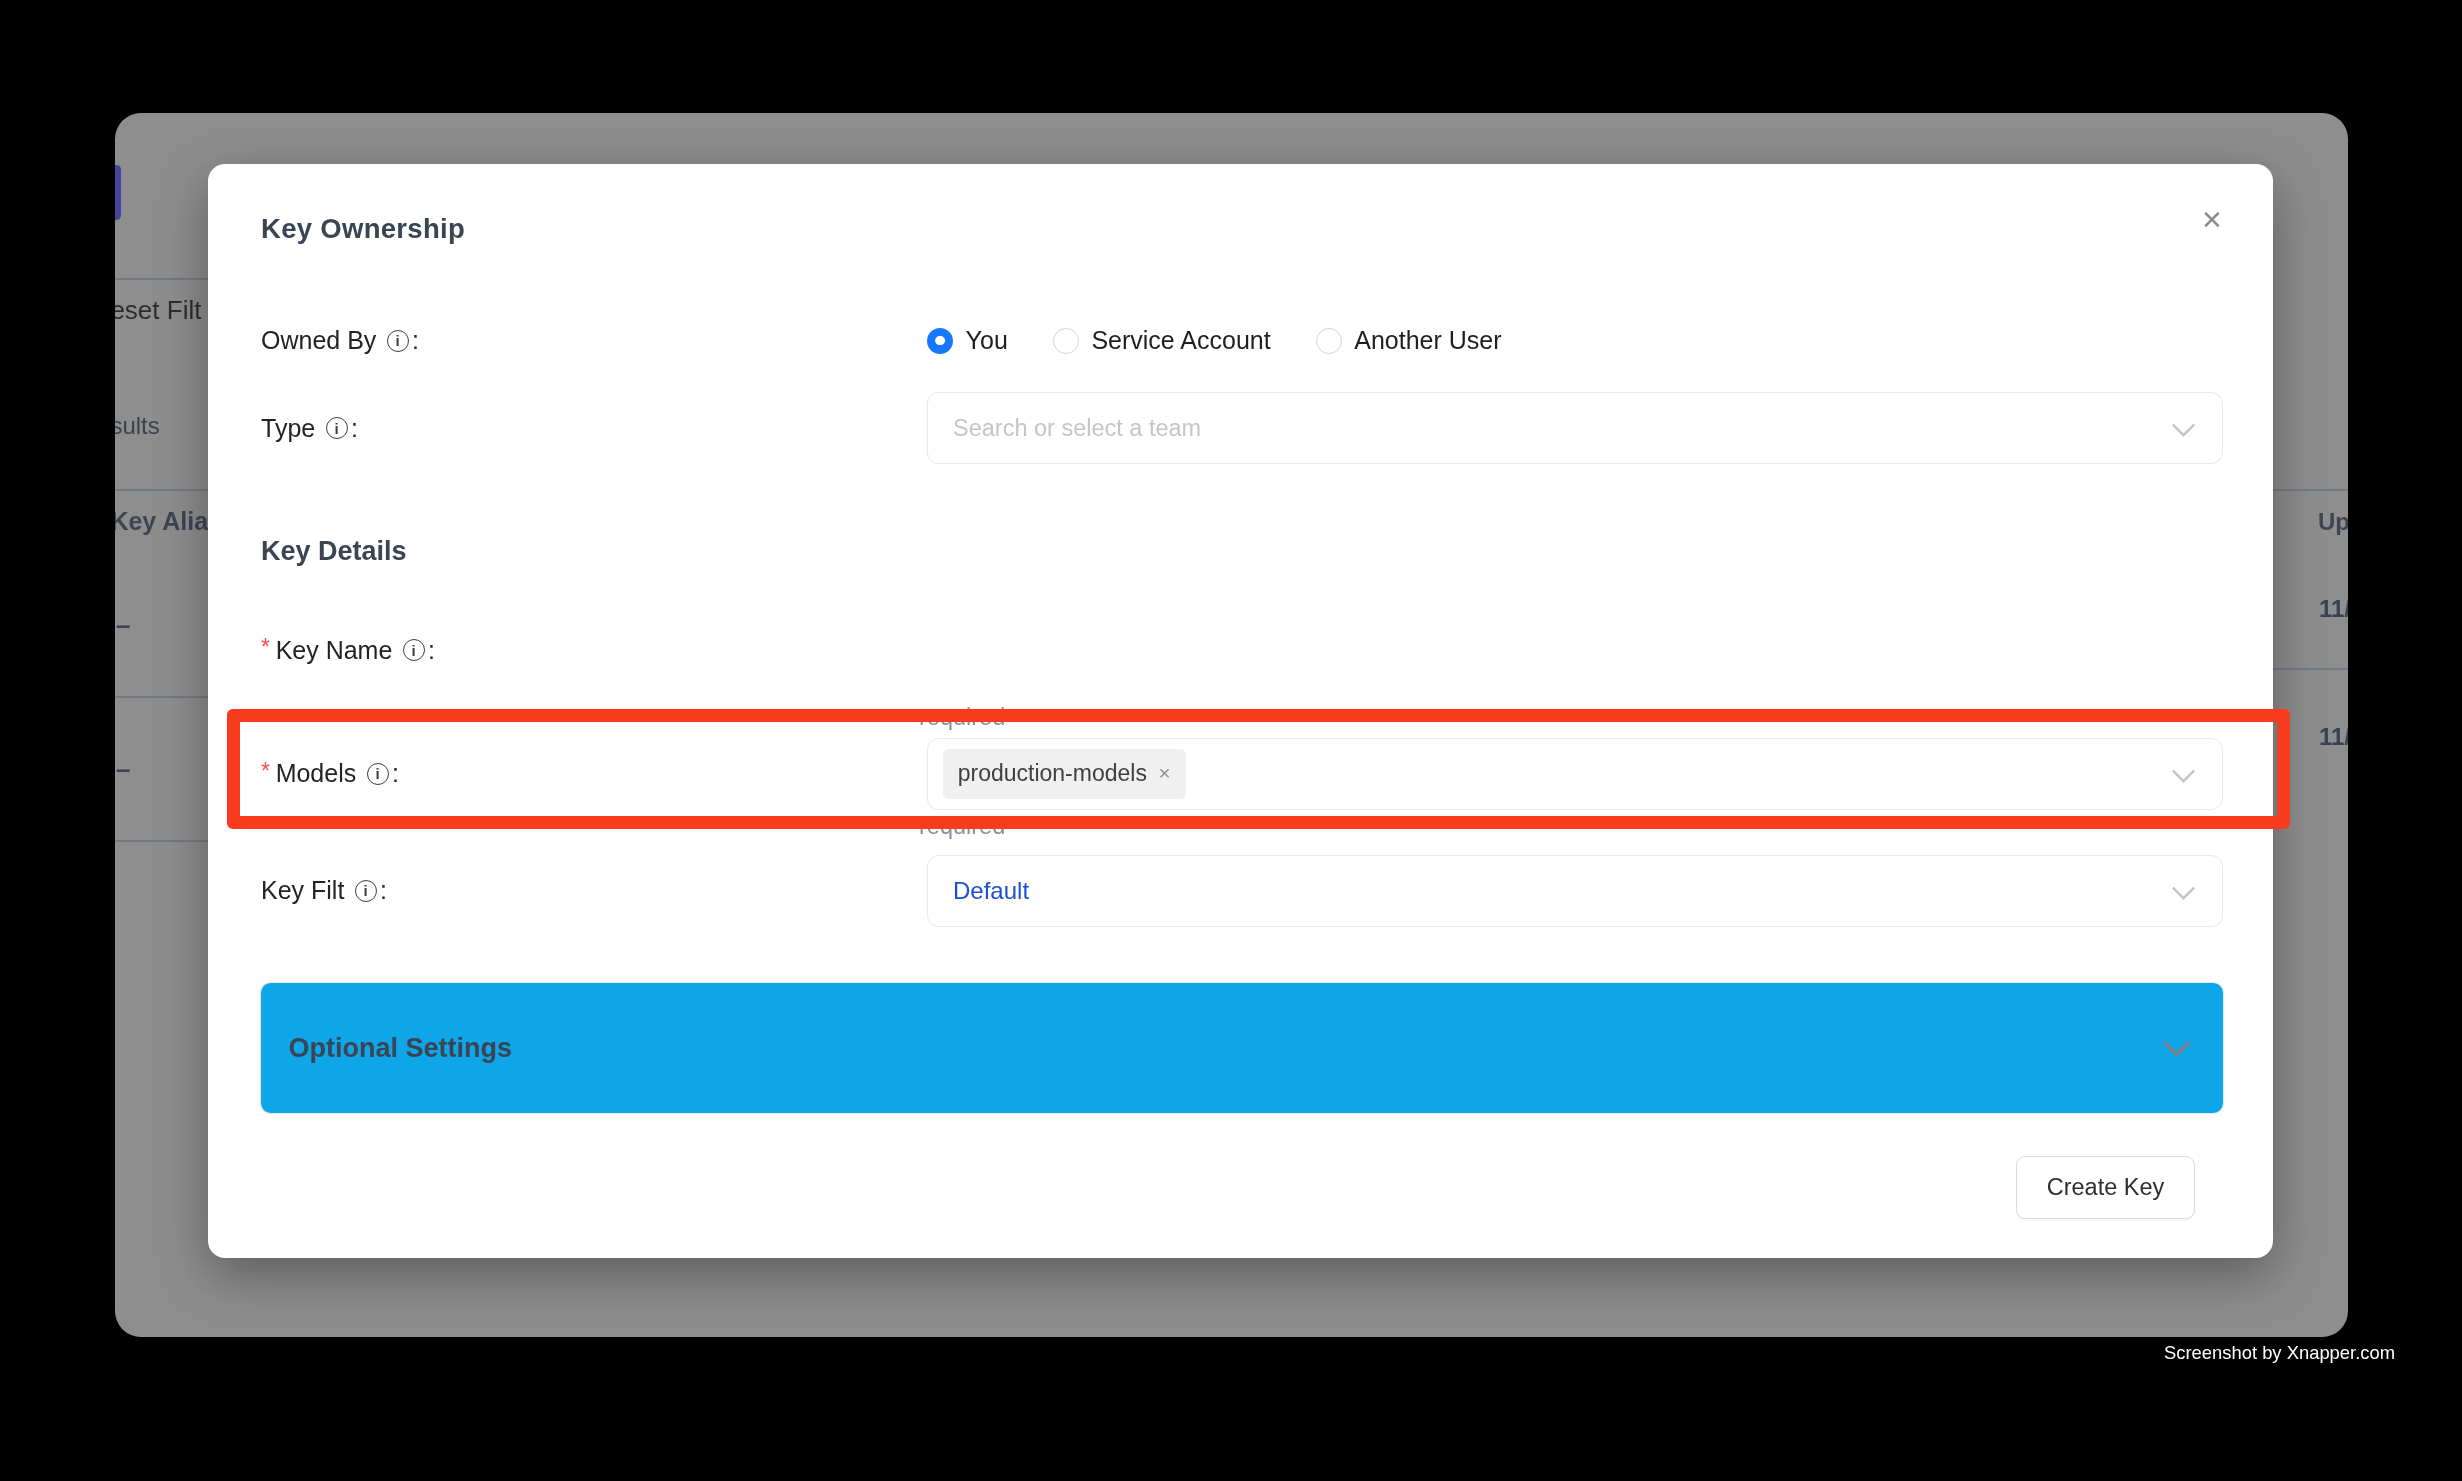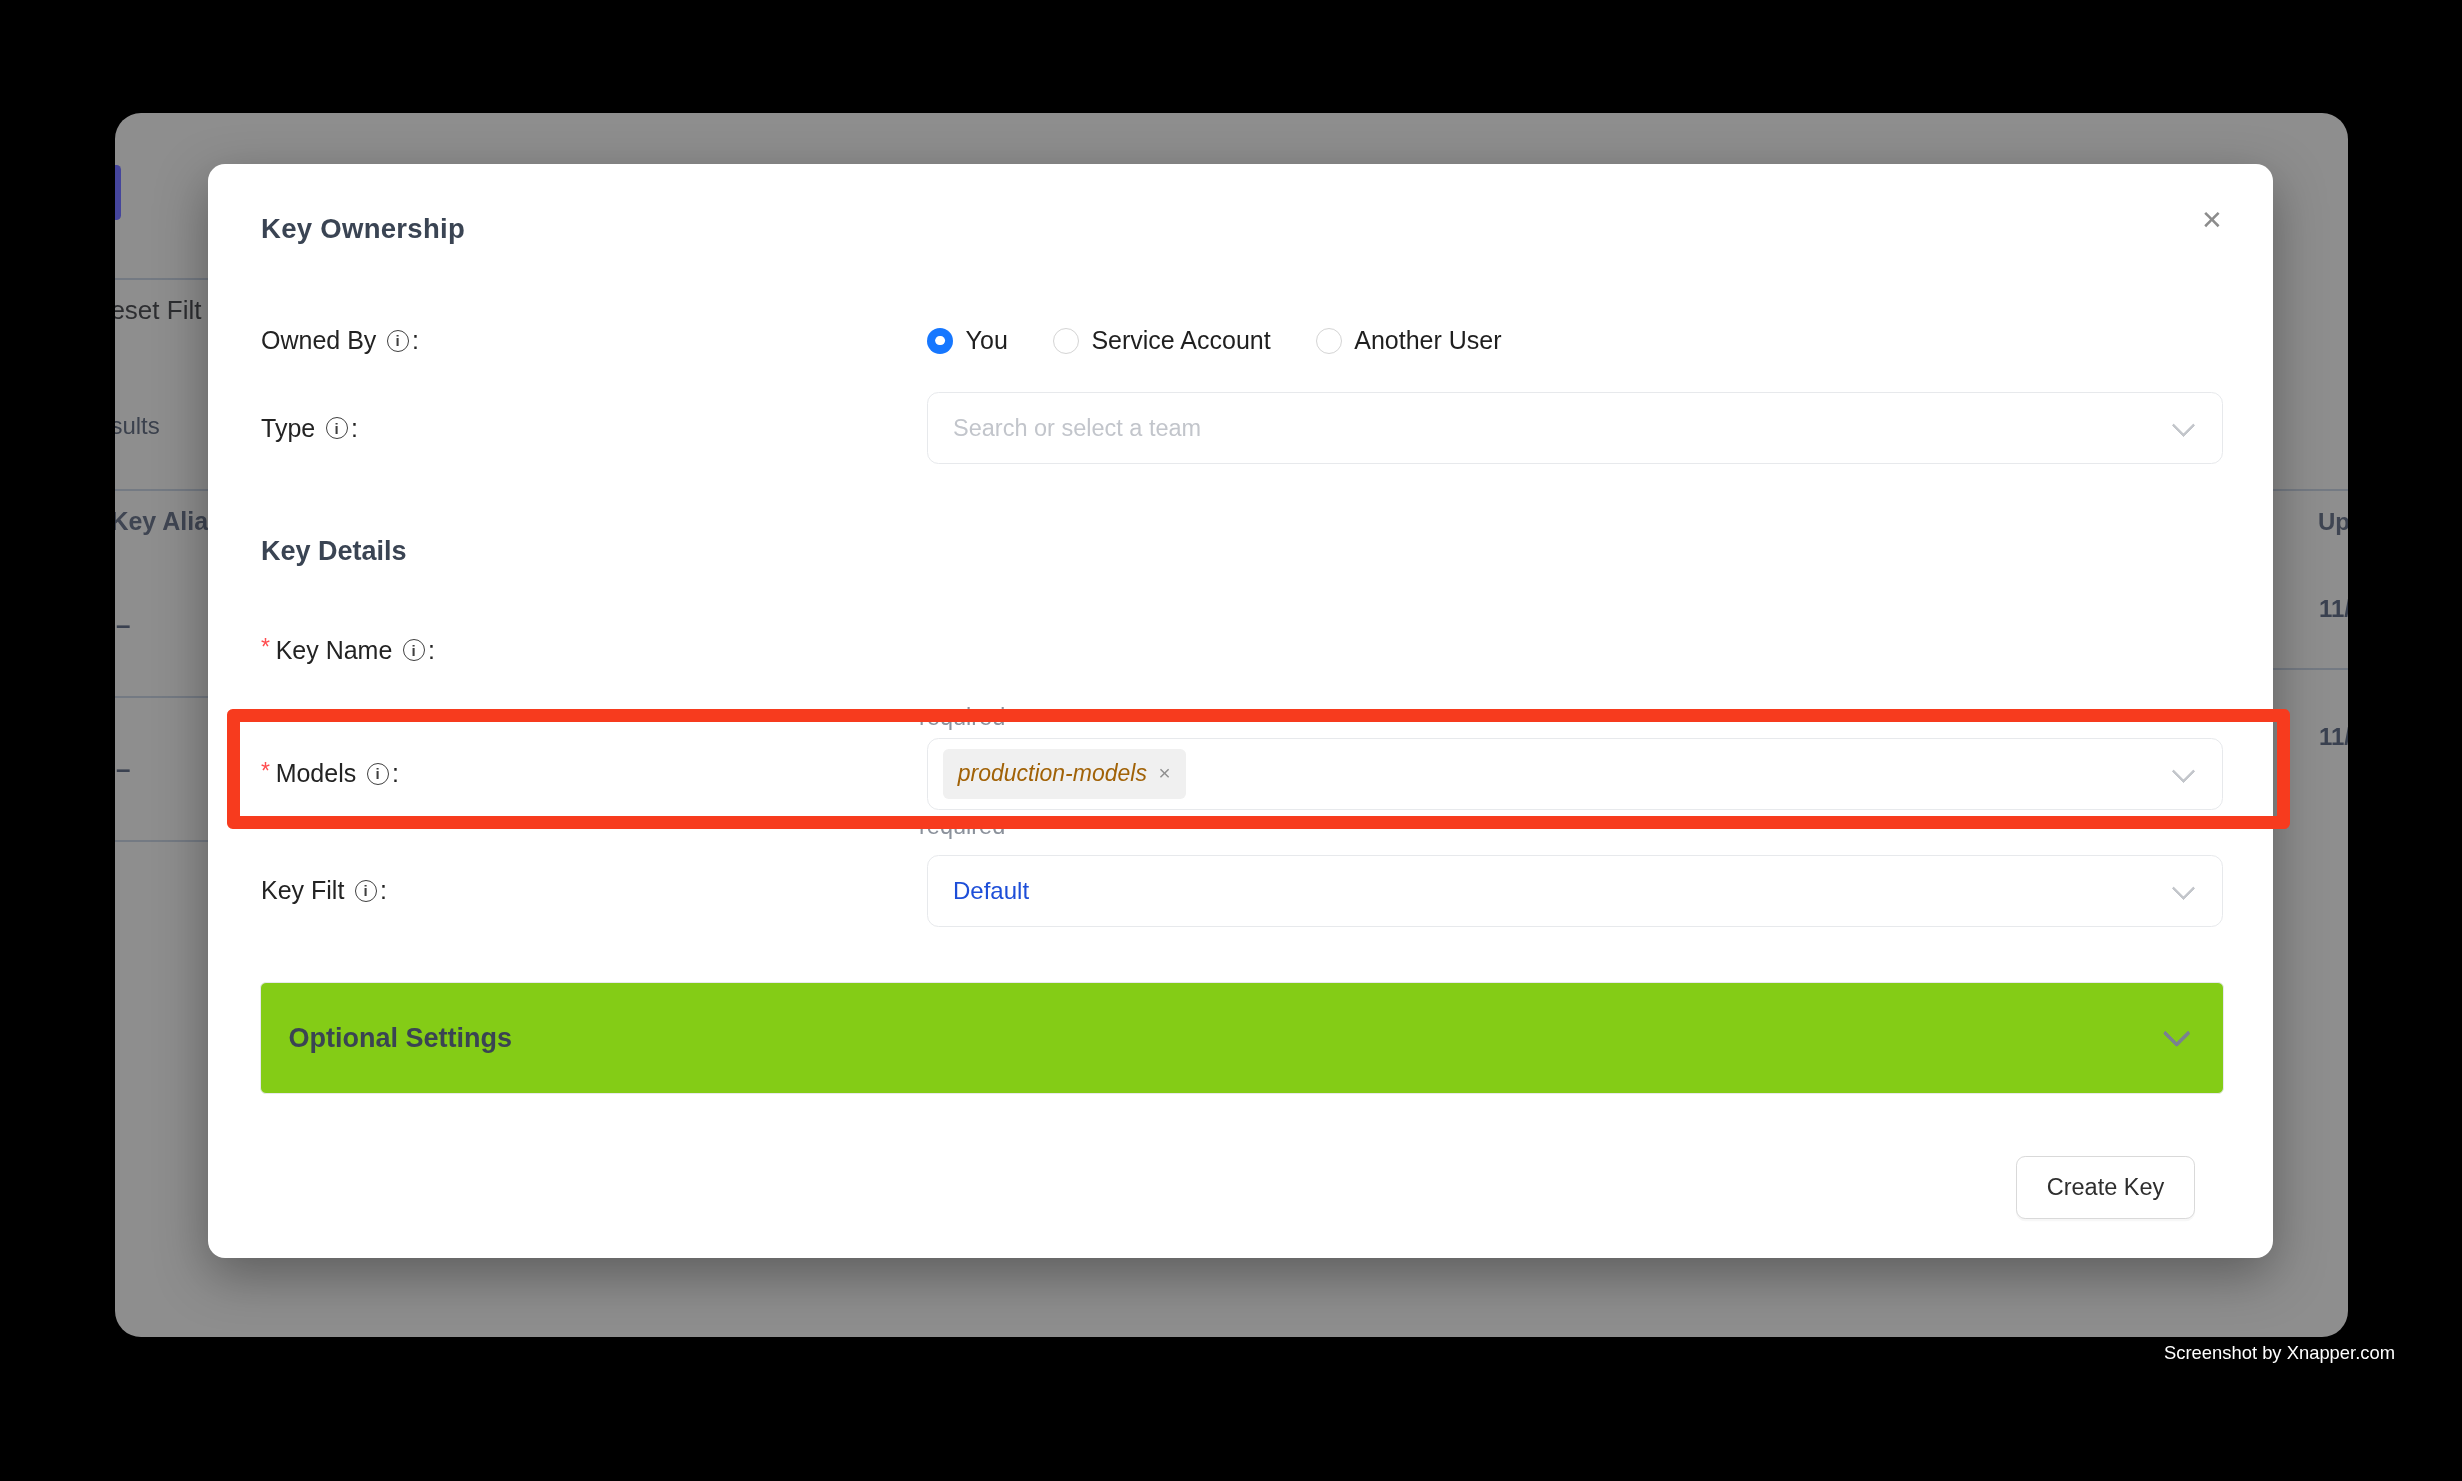--- a/index.html
+++ b/index.html
@@ -73,26 +73,26 @@
     transform:translateY(-65%) rotate(45deg);border-radius:1.7px;}
 
   .m-section{position:absolute;left:53px;top:372px;font-size:27px;font-weight:600;
     color:var(--heading);text-align:right;}
   .row-keyname{top:450px;height:72px;}
   .err{position:absolute;left:711px;font-size:23.5px;color:var(--muted_text);}
   .err1{top:540px;} .err2{top:649px;}
   .row-models{top:574px;height:71px;}
   .tag{display:inline-flex;align-items:center;gap:11.5px;height:50px;background:#f0f0f0;
     border-radius:5.7px;padding:0 15px;margin-left:-10.3px;}
-  .tag-text{font-size:23px;color:#a16207;font-style:italic;}
+  .tag-text{font-size:23px;color:#404040;}
   .tag-x{font-size:20.7px;color:#909090;cursor:pointer;line-height:1;}
   .row-keytype{top:691px;height:71px;}
 
-  .panel{position:absolute;left:52px;top:818px;width:1964px;height:112px;
-    background:#84cc16;border:1.1px solid var(--border_light);border-radius:6px;
+  .panel{position:absolute;left:52px;top:818px;width:1964px;height:132px;
+    background:#0ea5e9;border:1.1px solid var(--border_light);border-radius:11px;
     display:flex;align-items:center;justify-content:space-between;
     padding:0 37px 0 27.5px;cursor:pointer;}
   .panel-title{font-size:27px;font-weight:600;color:var(--heading);}
   .chev-dark{width:19.5px;height:19.5px;border-right:4.6px solid var(--chev_dark);
     border-bottom:4.6px solid var(--chev_dark);transform:rotate(45deg) translate(-3.4px,-3.4px);
     border-radius:2.3px;}
 
   .create-btn{position:absolute;left:1808px;top:992px;width:179px;height:63px;
     background:#fff;border:1.1px solid #d9d9d9;border-radius:9.2px;font-size:23.5px;
     font-weight:500;color:#2e2e2e;font-family:inherit;cursor:pointer;

